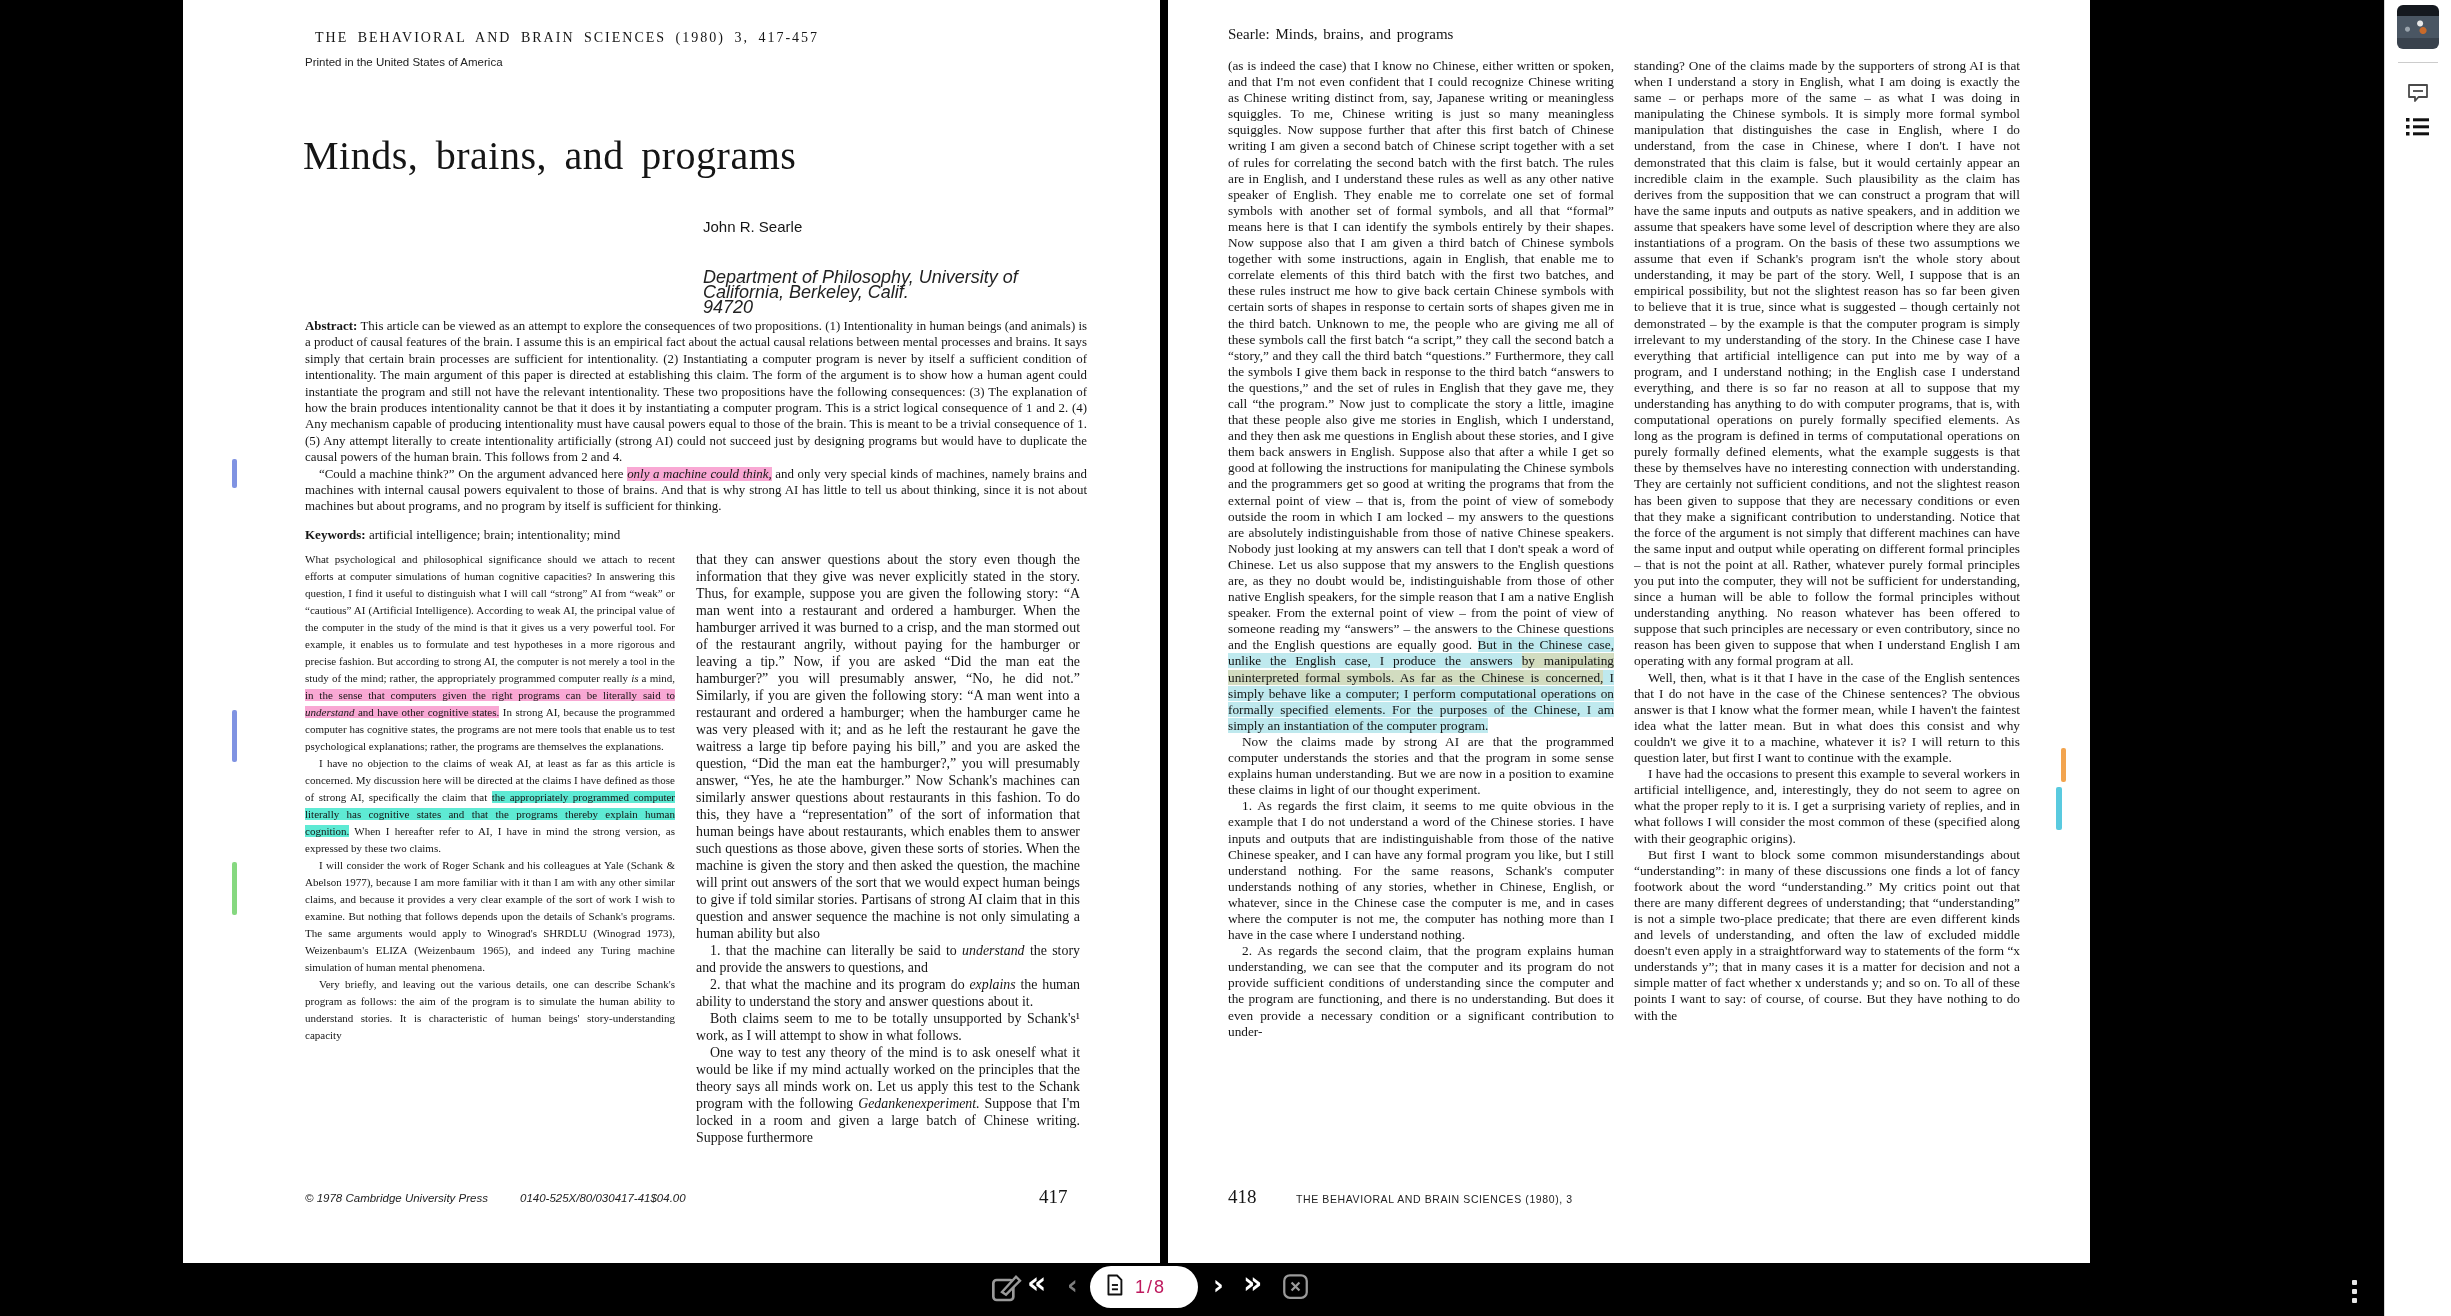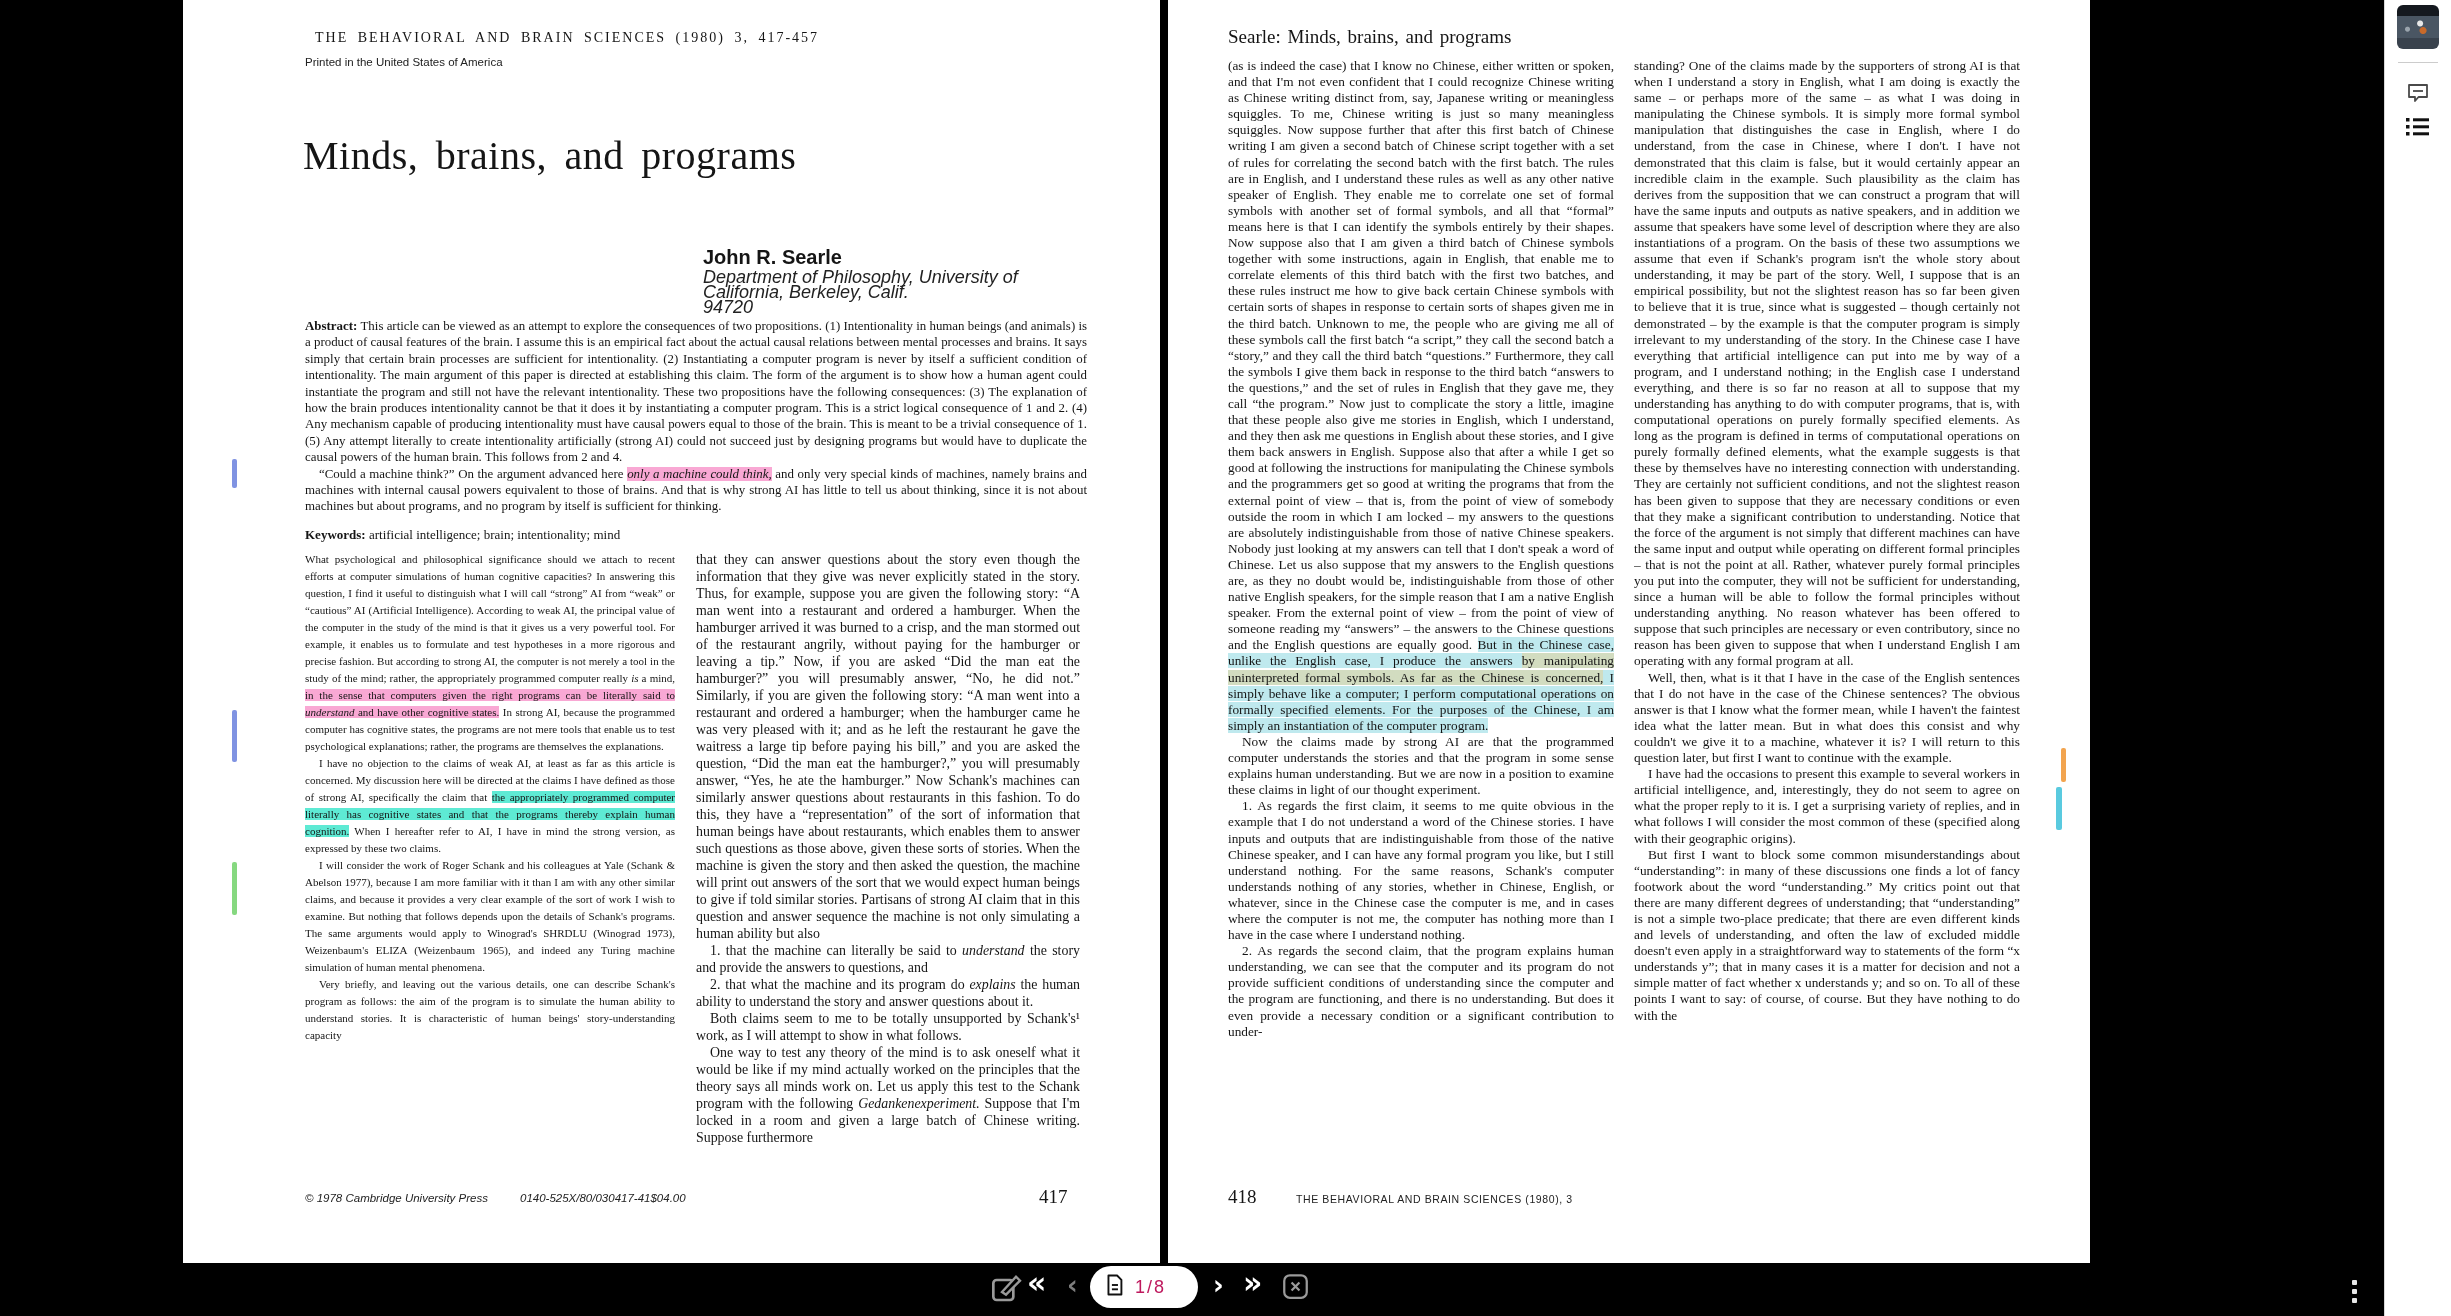--- a/index.html
+++ b/index.html
@@ -10,21 +10,21 @@
     color:#151515;
   }
   .page{position:absolute;top:0;background:#fff;}
   #page-left{left:183px;width:977px;height:1263px;}
   #page-right{left:1168px;width:922px;height:1263px;}
 
   
   .journal-line{position:absolute;left:132px;top:30px;font-size:14px;letter-spacing:2px;word-spacing:4px;white-space:nowrap;}
   .printed-note{position:absolute;left:122px;top:56px;font-family:"Liberation Sans",sans-serif;font-size:11.5px;color:#222;text-align:center;}
   .doc-title{position:absolute;left:120px;top:132px;font-size:40px;word-spacing:7px;letter-spacing:0.5px;}
-  .author-name{position:absolute;left:520px;top:218px;font-family:"Liberation Sans",sans-serif;font-weight:700;font-size:20px;margin-top:28px;}
+  .author-name{position:absolute;left:520px;top:218px;font-family:"Liberation Sans",sans-serif;font-weight:400;font-size:15px;}
   .author-affil{position:absolute;left:520px;top:242px;font-family:"Liberation Sans",sans-serif;font-style:italic;font-size:18px;line-height:15px;color:#222;width:400px;margin-top:28px;}
   .abstract-block{position:absolute;left:122px;top:318px;width:782px;font-size:12.9px;line-height:16.4px;}
   .keywords-block{position:absolute;left:122px;top:527px;width:782px;font-size:13px;}
 
   
   .col{position:absolute;overflow:hidden;text-align:justify;}
   #col-L1{left:122px;top:551px;width:370px;height:614px;font-size:11px;line-height:17px;}
   #col-L2{left:513px;top:551px;width:384px;height:614px;font-size:13.9px;line-height:17px;}
   #col-R1{left:60px;top:58px;width:386px;height:1115px;font-size:13.3px;line-height:16.1px;}
   #col-R2{left:466px;top:58px;width:386px;height:1115px;font-size:13.3px;line-height:16.1px;}
@@ -37,21 +37,21 @@
   .hl-cyan{background:#bfe9ee;}
   .hl-orange{background:#f6cfa5;}
   .hl-cyan.hl-orange{background:#d2dcc0;}
 
   
   .footer-copyright{position:absolute;left:122px;top:1192px;font-family:"Liberation Sans",sans-serif;font-style:italic;font-size:11.5px;color:#222;}
   .footer-code{position:absolute;left:337px;top:1192px;font-family:"Liberation Sans",sans-serif;font-style:italic;font-size:11.5px;color:#222;}
   .page-num{font-size:19px;}
   #pn417{position:absolute;left:856px;top:1186px;}
   #pn418{position:absolute;left:60px;top:1186px;}
-  .running-head{position:absolute;left:60px;top:26px;font-size:19px;word-spacing:2px;}
+  .running-head{position:absolute;left:60px;top:26px;font-size:15px;word-spacing:2px;}
   .footer-journal{position:absolute;left:128px;top:1193px;font-family:"Liberation Sans",sans-serif;font-size:10.5px;letter-spacing:0.6px;color:#222;}
 
   
   .mbar{position:absolute;border-radius:2px;}
   #mbar-blue1{left:232px;top:459px;width:5px;height:29px;background:#8093e2;}
   #mbar-blue2{left:232px;top:710px;width:5px;height:52px;background:#8093e2;}
   #mbar-green{left:232px;top:862px;width:5px;height:53px;background:#86d880;}
   #mbar-orange{left:2061px;top:748px;width:5px;height:34px;background:#f2a44f;}
   #mbar-cyan{left:2056px;top:787px;width:6px;height:43px;background:#59cadf;}
 

